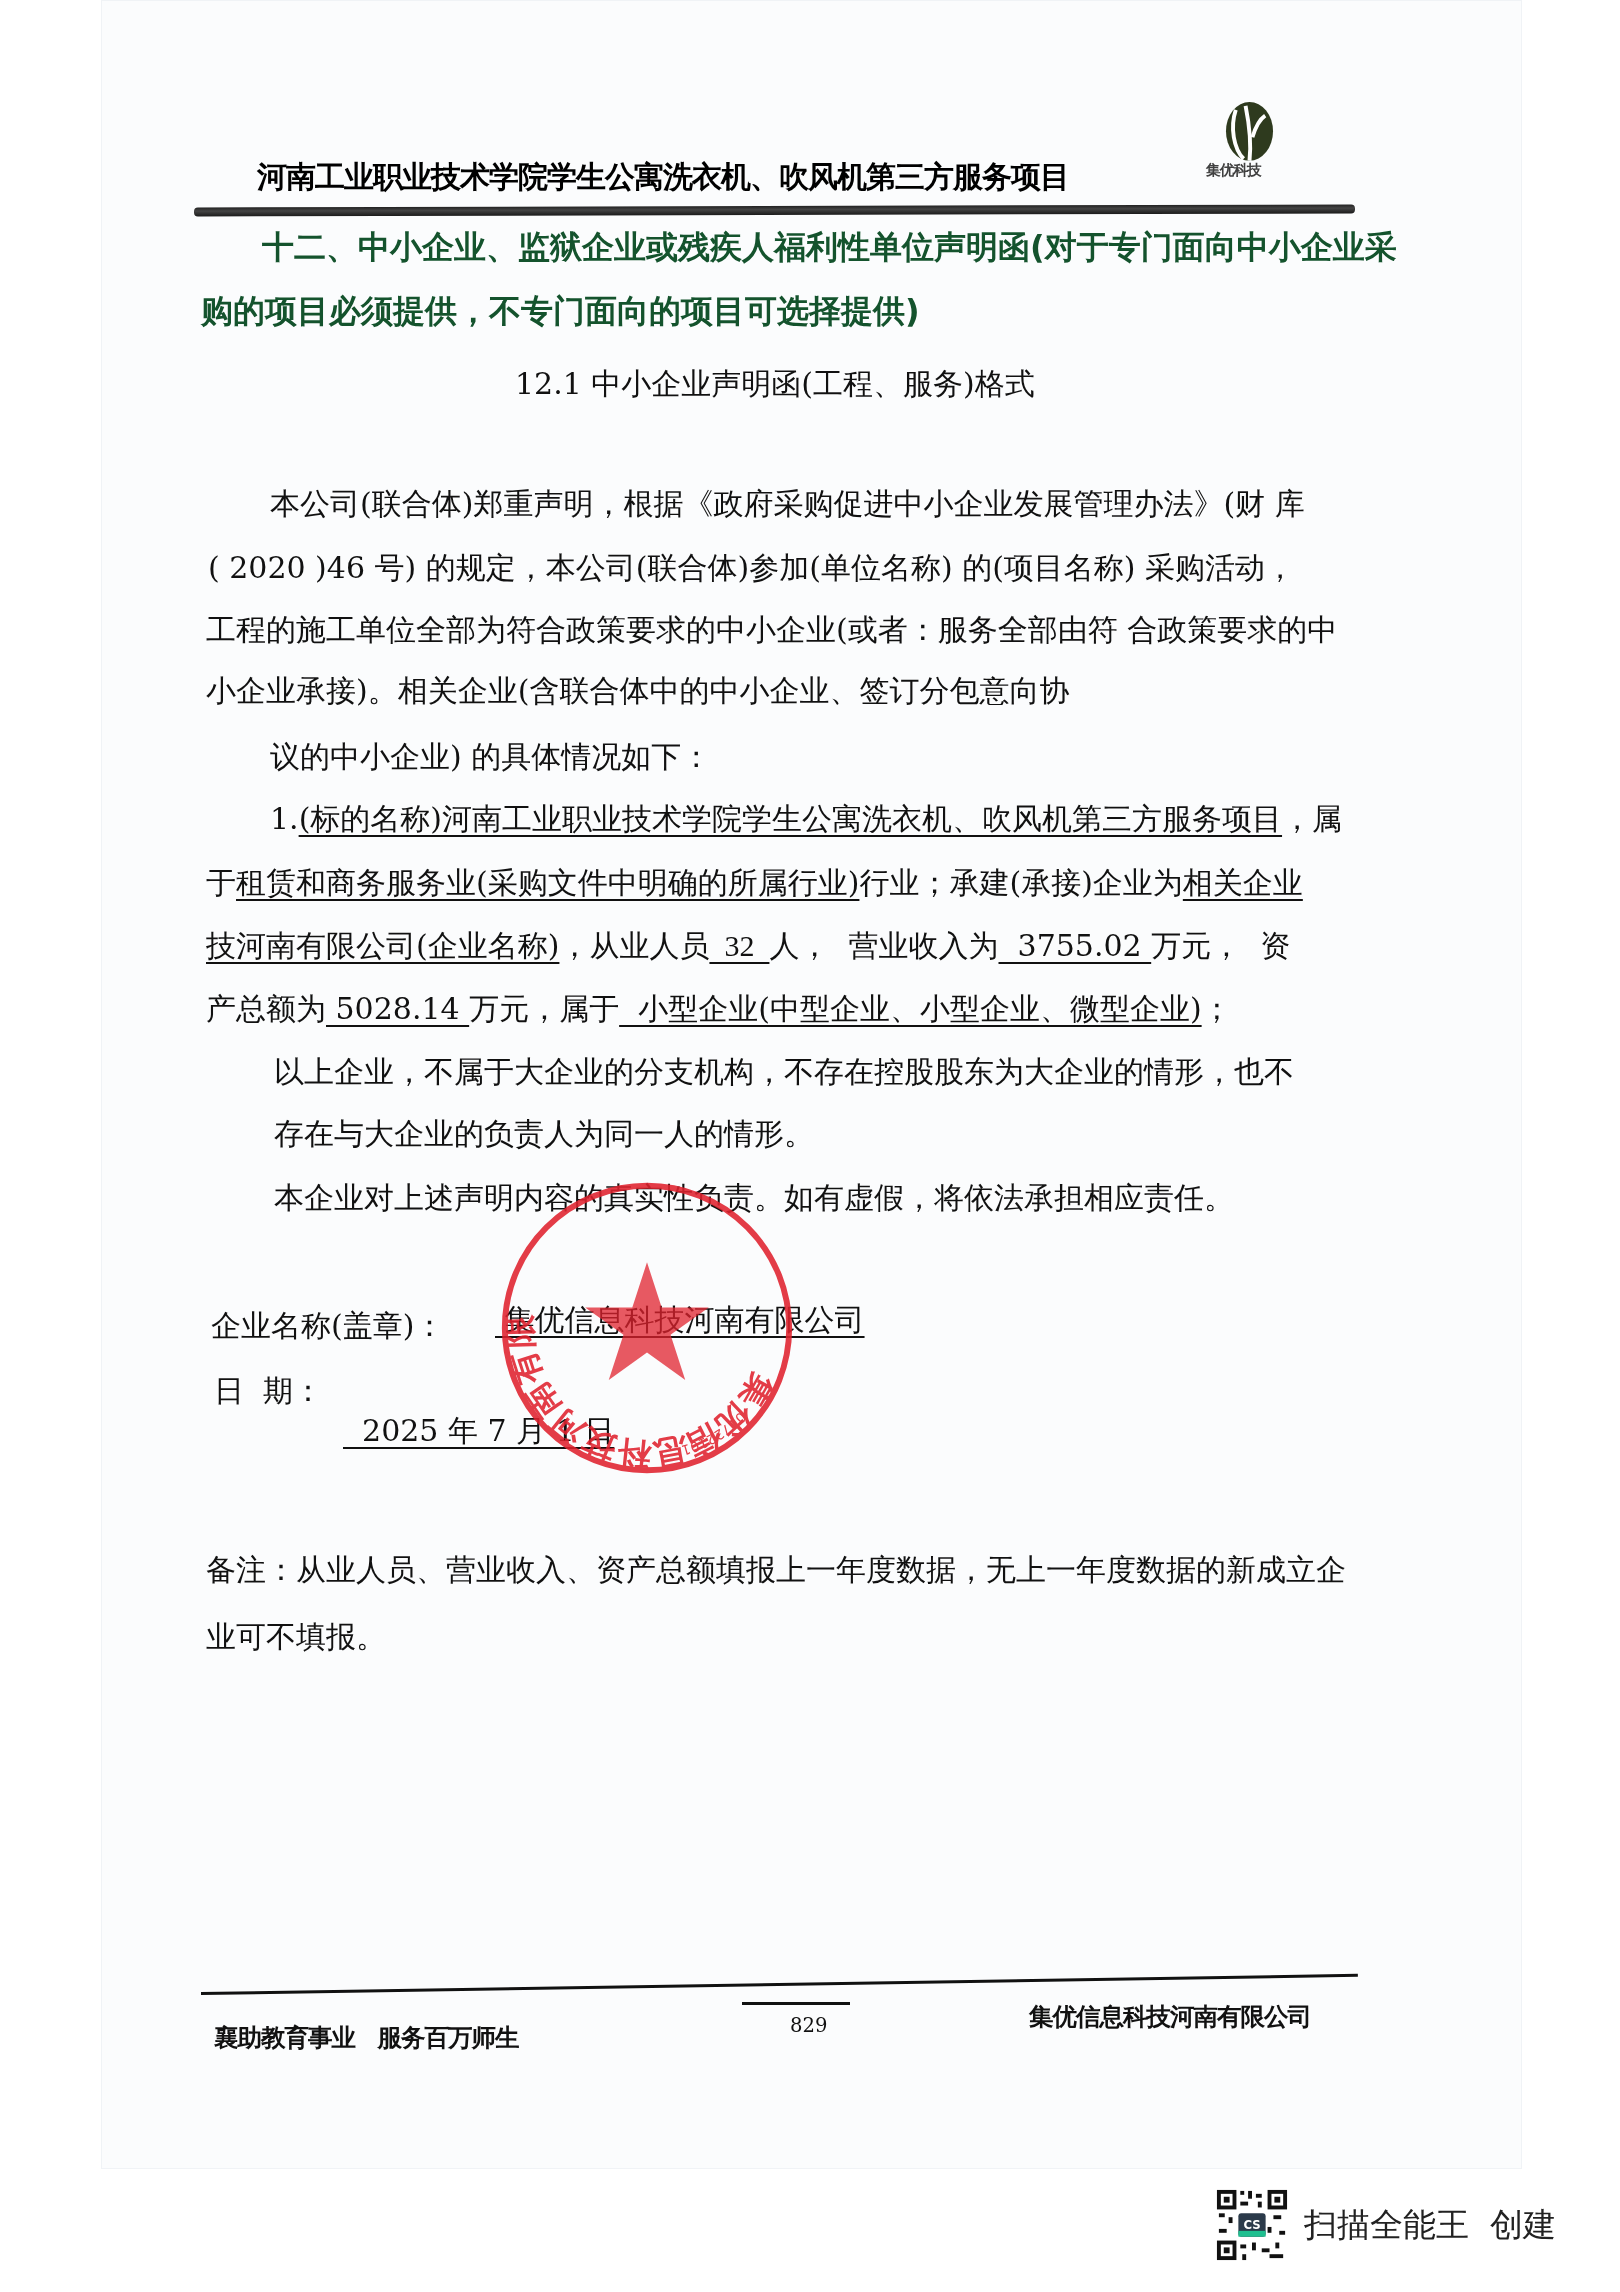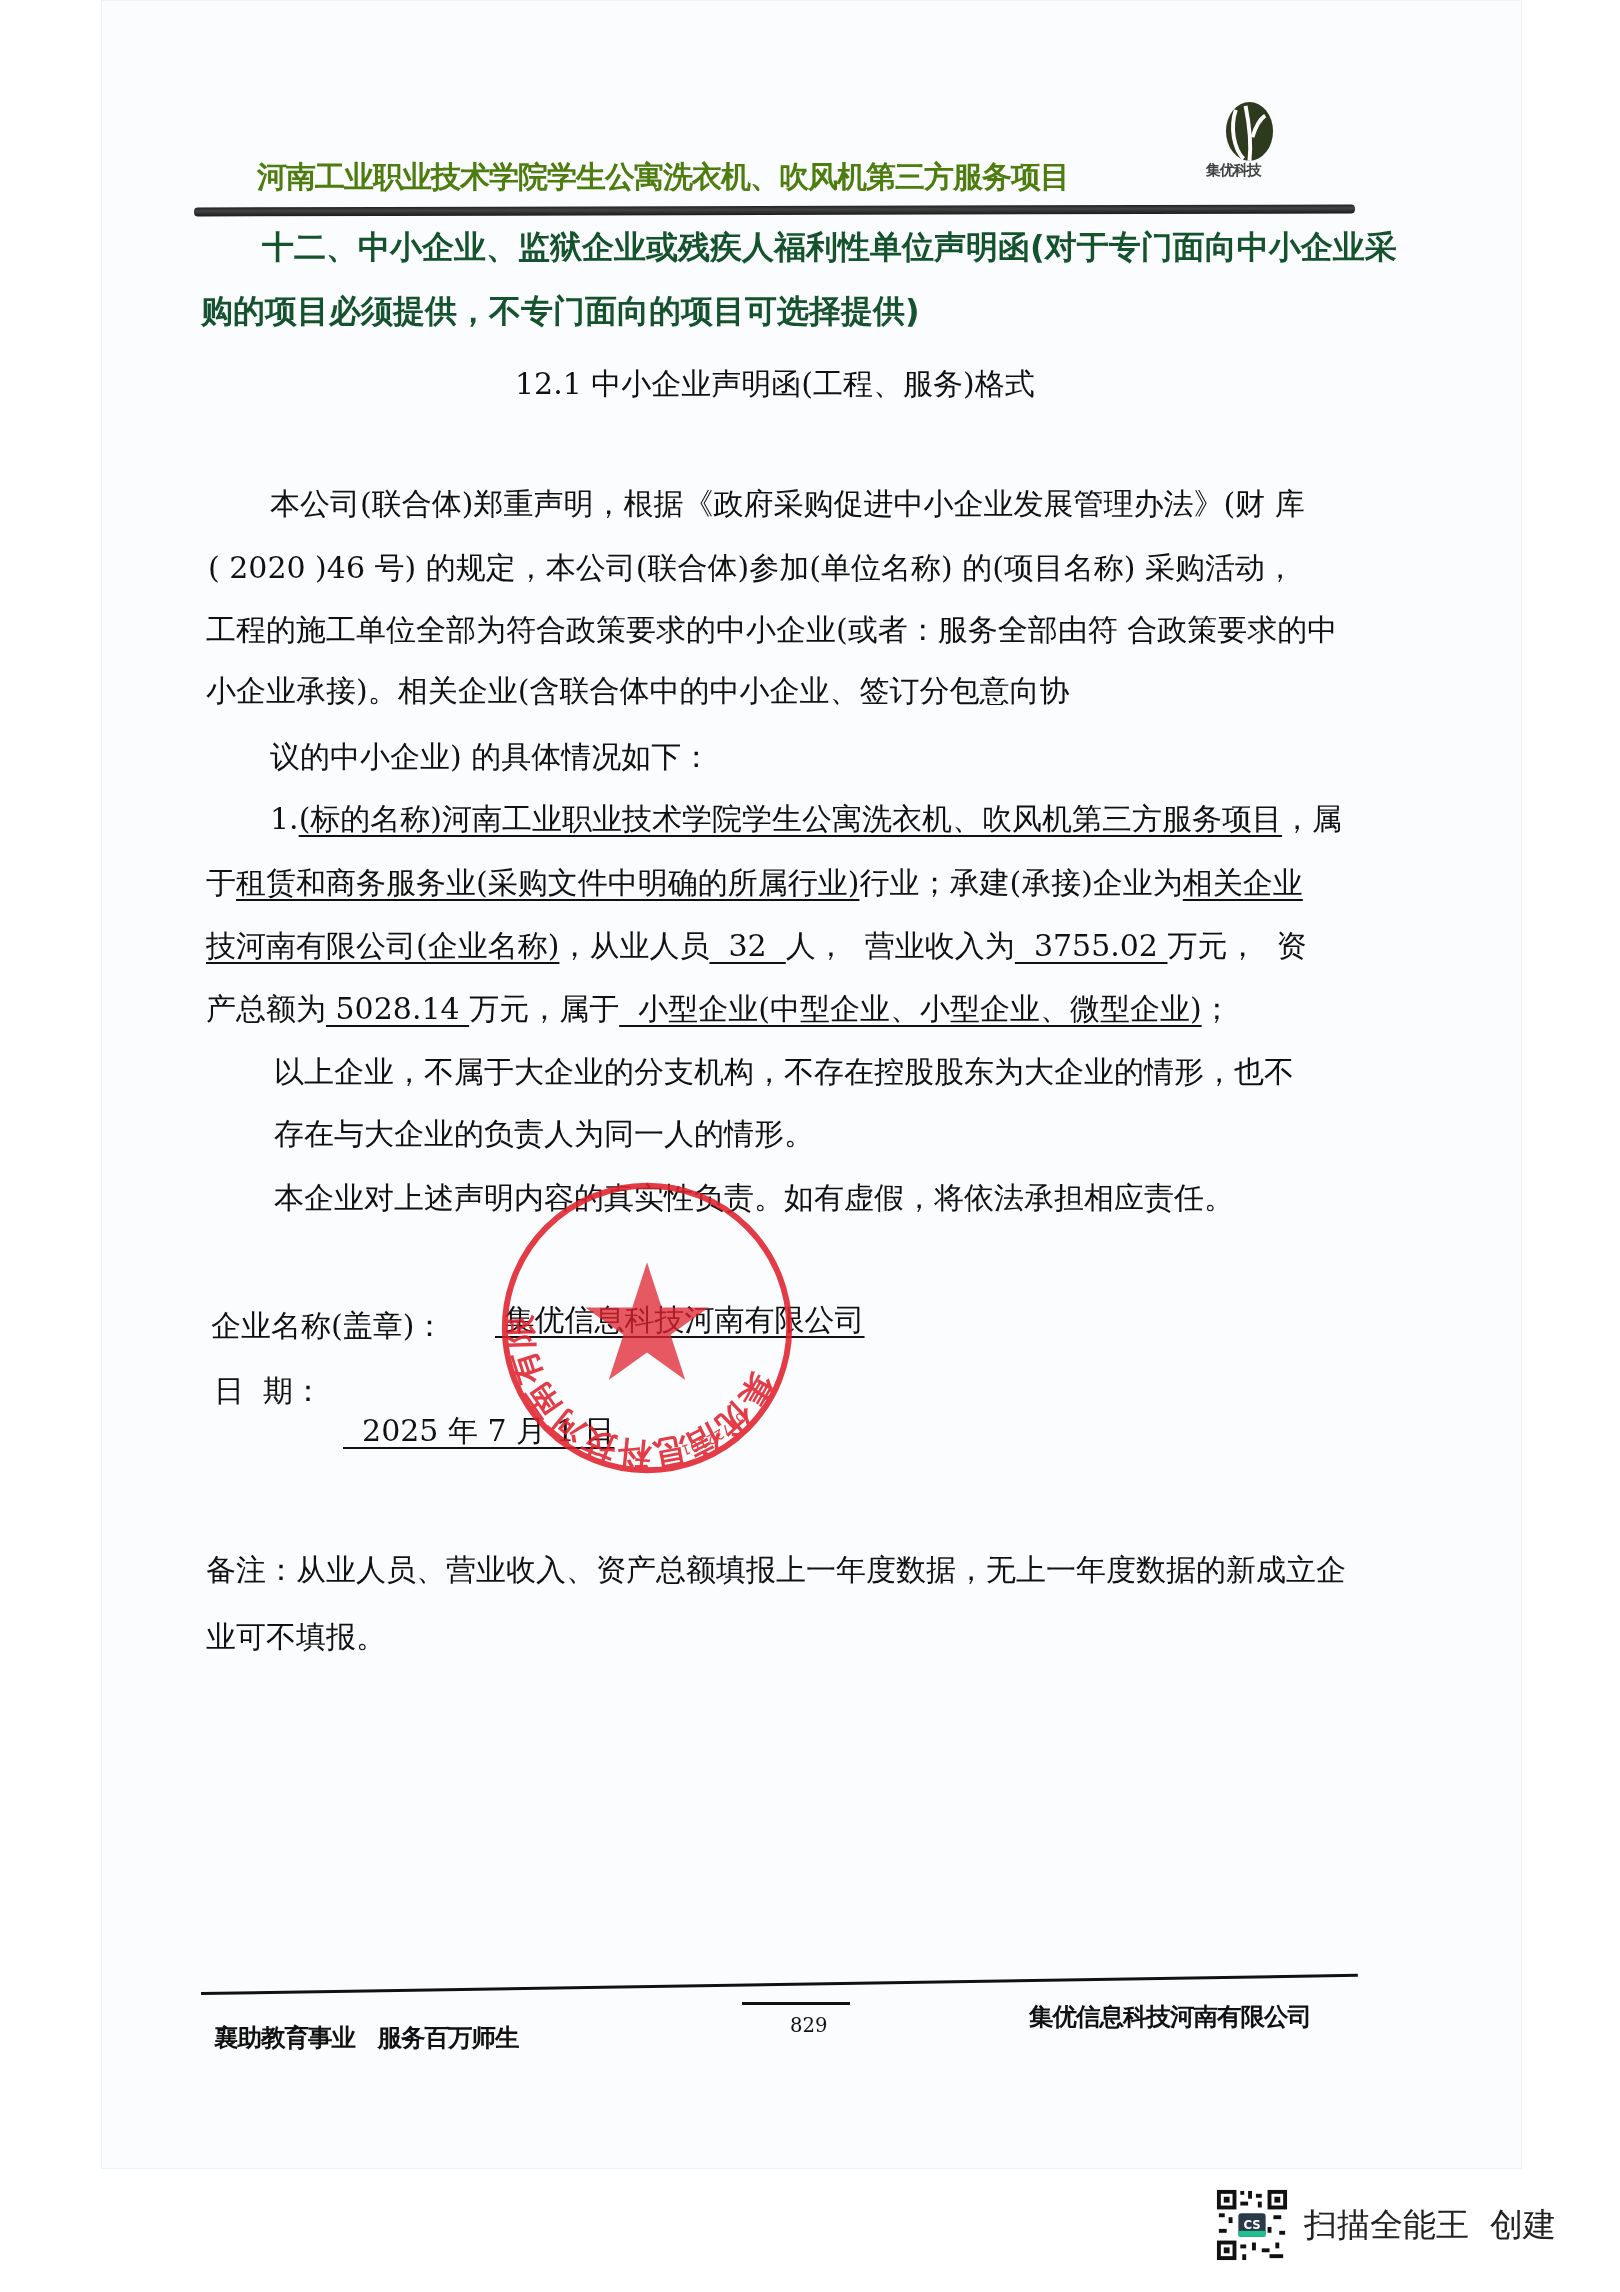--- a/index.html
+++ b/index.html
@@ -10,21 +10,21 @@
     color: #111;
   }
   .scan {
     position: absolute; left: 101px; top: 0; width: 1421px; height: 2169px;
     background: #fbfcfd;
     box-shadow: inset 0 0 0 1px #f0f3f6;
   }
   .abs { position: absolute; white-space: nowrap; }
   .hdr-title {
     left: 257px; top: 157px; font-family: "DejaVu Sans", "Liberation Sans", sans-serif;
-    font-weight: bold; font-size: 30px; letter-spacing: -1px; color: #4d7c0f;
+    font-weight: bold; font-size: 30px; letter-spacing: -1px; color: #000000;
   }
   .hdr-rule {
     position: absolute; left: 194px; top: 206px; width: 1161px; height: 8.8px;
     background: linear-gradient(#222 0, #444 40%, #1a1a1a 100%);
     border-radius: 3.9px; transform: rotate(-0.15deg);
   }
   .logo { position: absolute; left: 1220px; top: 98px; width: 59px; height: 98px; }
   .logo-text { position: absolute; left: 1206px; top: 161px; font-size: 14.7px; font-weight: bold; letter-spacing: -1px; font-family: "DejaVu Sans", sans-serif; color:#404040; }
   .sec-title {
     font-family: "DejaVu Sans", "Liberation Sans", sans-serif; font-weight: bold;
@@ -70,21 +70,21 @@
 <div class="abs body" style="left:206px; top:676px;">小企业承接)。相关企业(含联合体中的中小企业、签订分包意向协</div>
 <div class="abs body" style="left:270px; top:742px;">议的中小企业) 的具体情况如下：</div>
 
 <div class="abs body" style="left:270px; top:804px;">
   <span>1.</span><span class="u">(标的名称)河南工业职业技术学院学生公寓洗衣机、吹风机第三方服务项目</span><span>，属</span>
 </div>
 <div class="abs body" style="left:206px; top:868px;">
   <span>于</span><span class="u">租赁和商务服务业(采购文件中明确的所属行业)</span><span>行业；承建(承接)企业为</span><span class="u">相关企业</span>
 </div>
 <div class="abs body" style="left:206px; top:931px;">
-  <span class="u">技河南有限公司(企业名称)</span><span>，从业人员</span><span class="u" style="white-space:pre;">  32  </span><span style="white-space:pre;">人，  营业收入为</span><span class="u" style="white-space:pre;">  3755.02 </span><span style="white-space:pre;">万元，  资</span>
+  <span class="u">技河南有限公司(企业名称)</span><span>，从业人员</span><span class="u" style="white-space:pre;font-family:Liberation Serif, serif;">  32  </span><span style="white-space:pre;">人，  营业收入为</span><span class="u" style="white-space:pre;">  3755.02 </span><span style="white-space:pre;">万元，  资</span>
 </div>
 <div class="abs body" style="left:206px; top:994px;">
   <span>产总额为</span><span class="u" style="white-space:pre;"> 5028.14 </span><span>万元，属于</span><span class="u" style="white-space:pre;">  小型企业(中型企业、小型企业、微型企业)</span><span>；</span>
 </div>
 
 <div class="abs body" style="left:274px; top:1057px;">以上企业，不属于大企业的分支机构，不存在控股股东为大企业的情形，也不</div>
 <div class="abs body" style="left:274px; top:1119px;">存在与大企业的负责人为同一人的情形。</div>
 <div class="abs body" style="left:274px; top:1183px;">本企业对上述声明内容的真实性负责。如有虚假，将依法承担相应责任。</div>
 
 <div class="abs body" style="left:211px; top:1311px;">企业名称(盖章)：</div>

